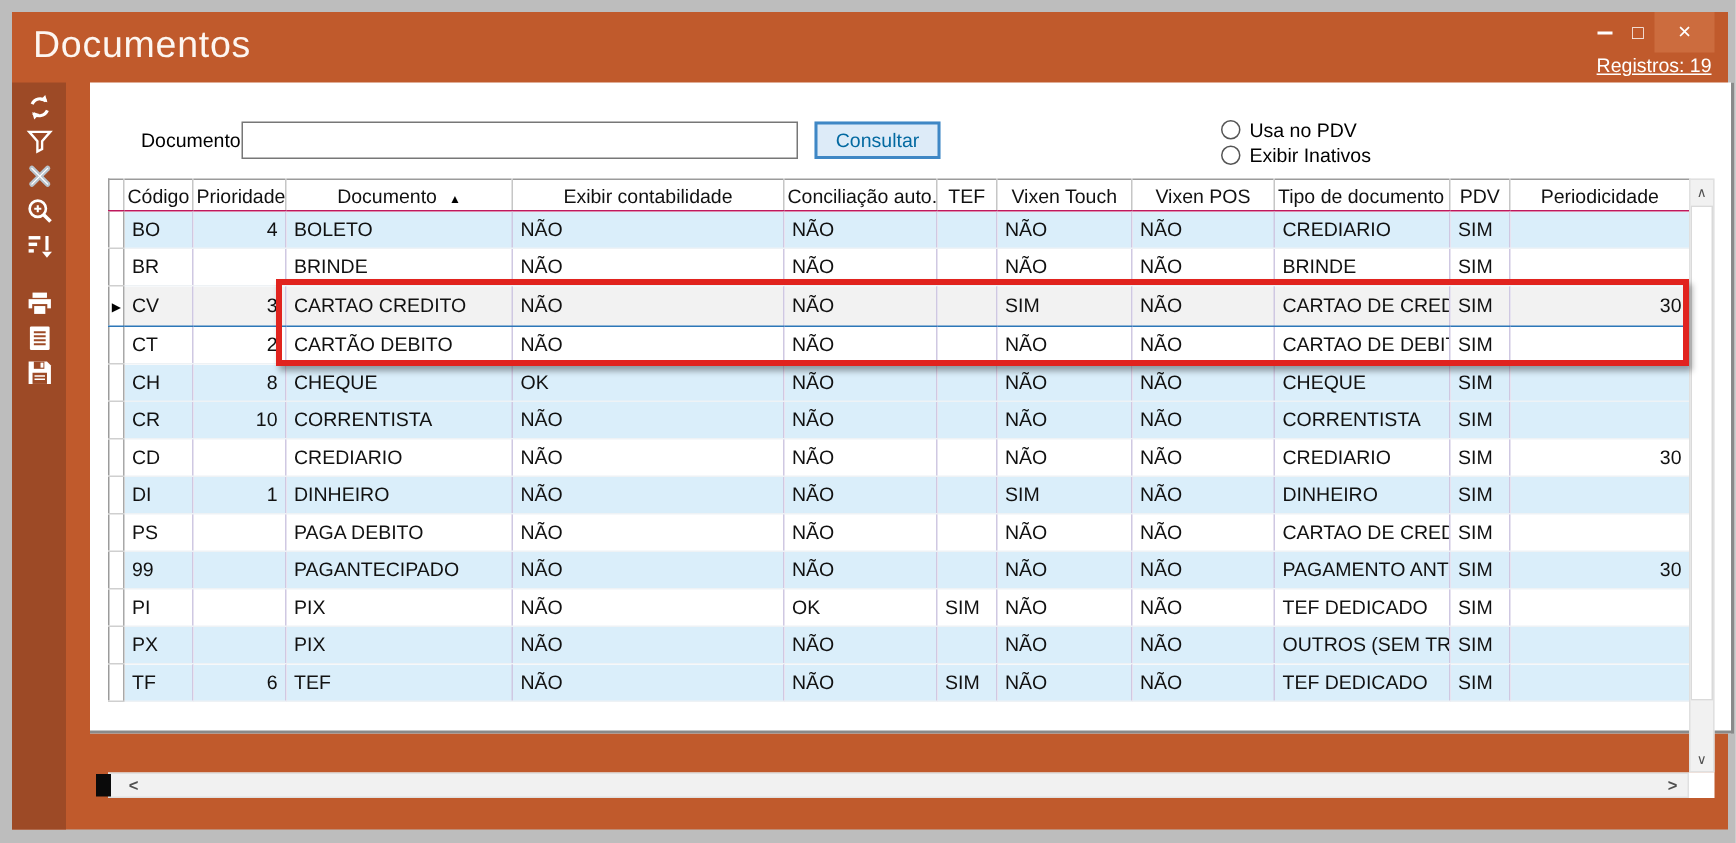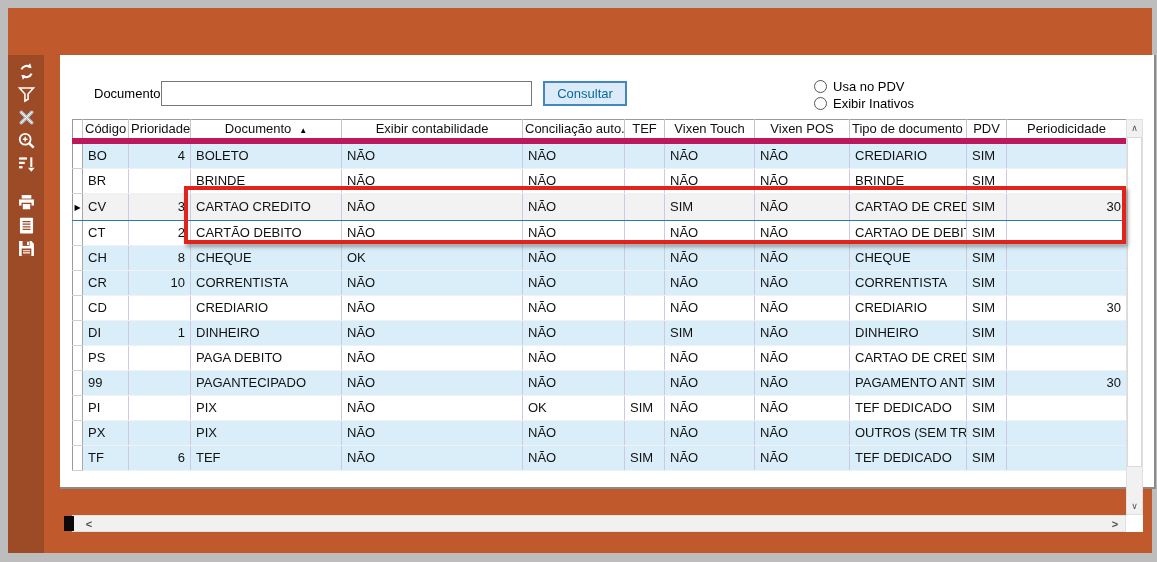--- a/index.html
+++ b/index.html
@@ -44,21 +44,21 @@
   .radios { position:absolute; left:754px; top:23px;text-align:center; }
   .radio-item { display:flex; align-items:center; height:17px; font-size:13px; color:#000; }
   .radio-circle { width:13px; height:13px; border:1px solid #555; border-radius:50%;
     background:#fff; margin-right:6px; flex:0 0 auto; }
 
   
   .grid-wrap { position:absolute; left:12px; top:64px; width:1071px; height:413px; }
   table.grid { border-collapse:collapse; table-layout:fixed; width:1054px;
     border-left:1px solid #9b9b9b; border-top:1px solid #9b9b9b; font-size:13px; color:#111; }
   .grid th { height:21px; background:#fff; font-weight:normal; text-align:center;
-    border-right:1px solid #c6c6c6; border-bottom:6px solid #be185d;
+    border-right:1px solid #c6c6c6; border-bottom:1px solid #be185d;
     overflow:hidden; white-space:nowrap; padding:0 2px; }
   .grid td { height:25px; line-height:24px; border-right:1px solid var(--c-grid-line,#cfc8e2);
     border-bottom:1px solid #eef2f5; overflow:hidden; white-space:nowrap; padding:0 5px; background:#fff; }
   .grid tr.stripe td { background:var(--c-row-stripe,#daeefa); }
   .grid td.gutter { background:#fff !important; border-right:1px solid #a8a8a8;
     border-bottom:1px solid #cfcfcf; padding:0; text-align:center; }
   .grid td.r { text-align:right; }
   .grid tr.selected td { background:var(--c-selection-bg,#f2f2f2);
     border-top:1px solid var(--c-selection-border,#2d77b8);
     border-bottom:1px solid var(--c-selection-border,#2d77b8); }
@@ -83,20 +83,35 @@
   .hsb .left { left:8px; } .hsb .right { right:2px; }
   .hsb-black { position:absolute; left:-8px; top:397px; width:10px; height:15px; background:#0a0a0a; }
   .sb-corner { position:absolute; left:1054px; top:396px; width:17px; height:17px; background:#fff; }
 </style>
 </head>
 <body>
 
 <div class="stage">
   <div class="window">
 
+    <div class="titlebar">
+      <span class="title">Documentos</span>
+      <div class="win-controls">
+          <div class="win-btn minimize">
+            <span>—</span>
+          </div>
+          <div class="win-btn maximize">
+            <span>□</span>
+          </div>
+          <div class="win-btn close">
+            <span>×</span>
+          </div>
+        </div>
+      <a class="registros">Registros: 19</a>
+    </div>
 
     <div class="sidebar">
         <div class="side-icon">
           <svg viewBox="0 0 24 24">
             <g fill="none" stroke="#fff" stroke-width="2.4">
               <path d="M6.2 9.6a6.5 6.5 0 0 1 10.6-2.2"></path>
               <path d="M17.8 14.4a6.5 6.5 0 0 1-10.6 2.2"></path>
             </g>
             <path fill="#fff" d="M16.2 2.6l1.6 5.6-5.6-1.4z"></path>
             <path fill="#fff" d="M7.8 21.4l-1.6-5.6 5.6 1.4z"></path>

